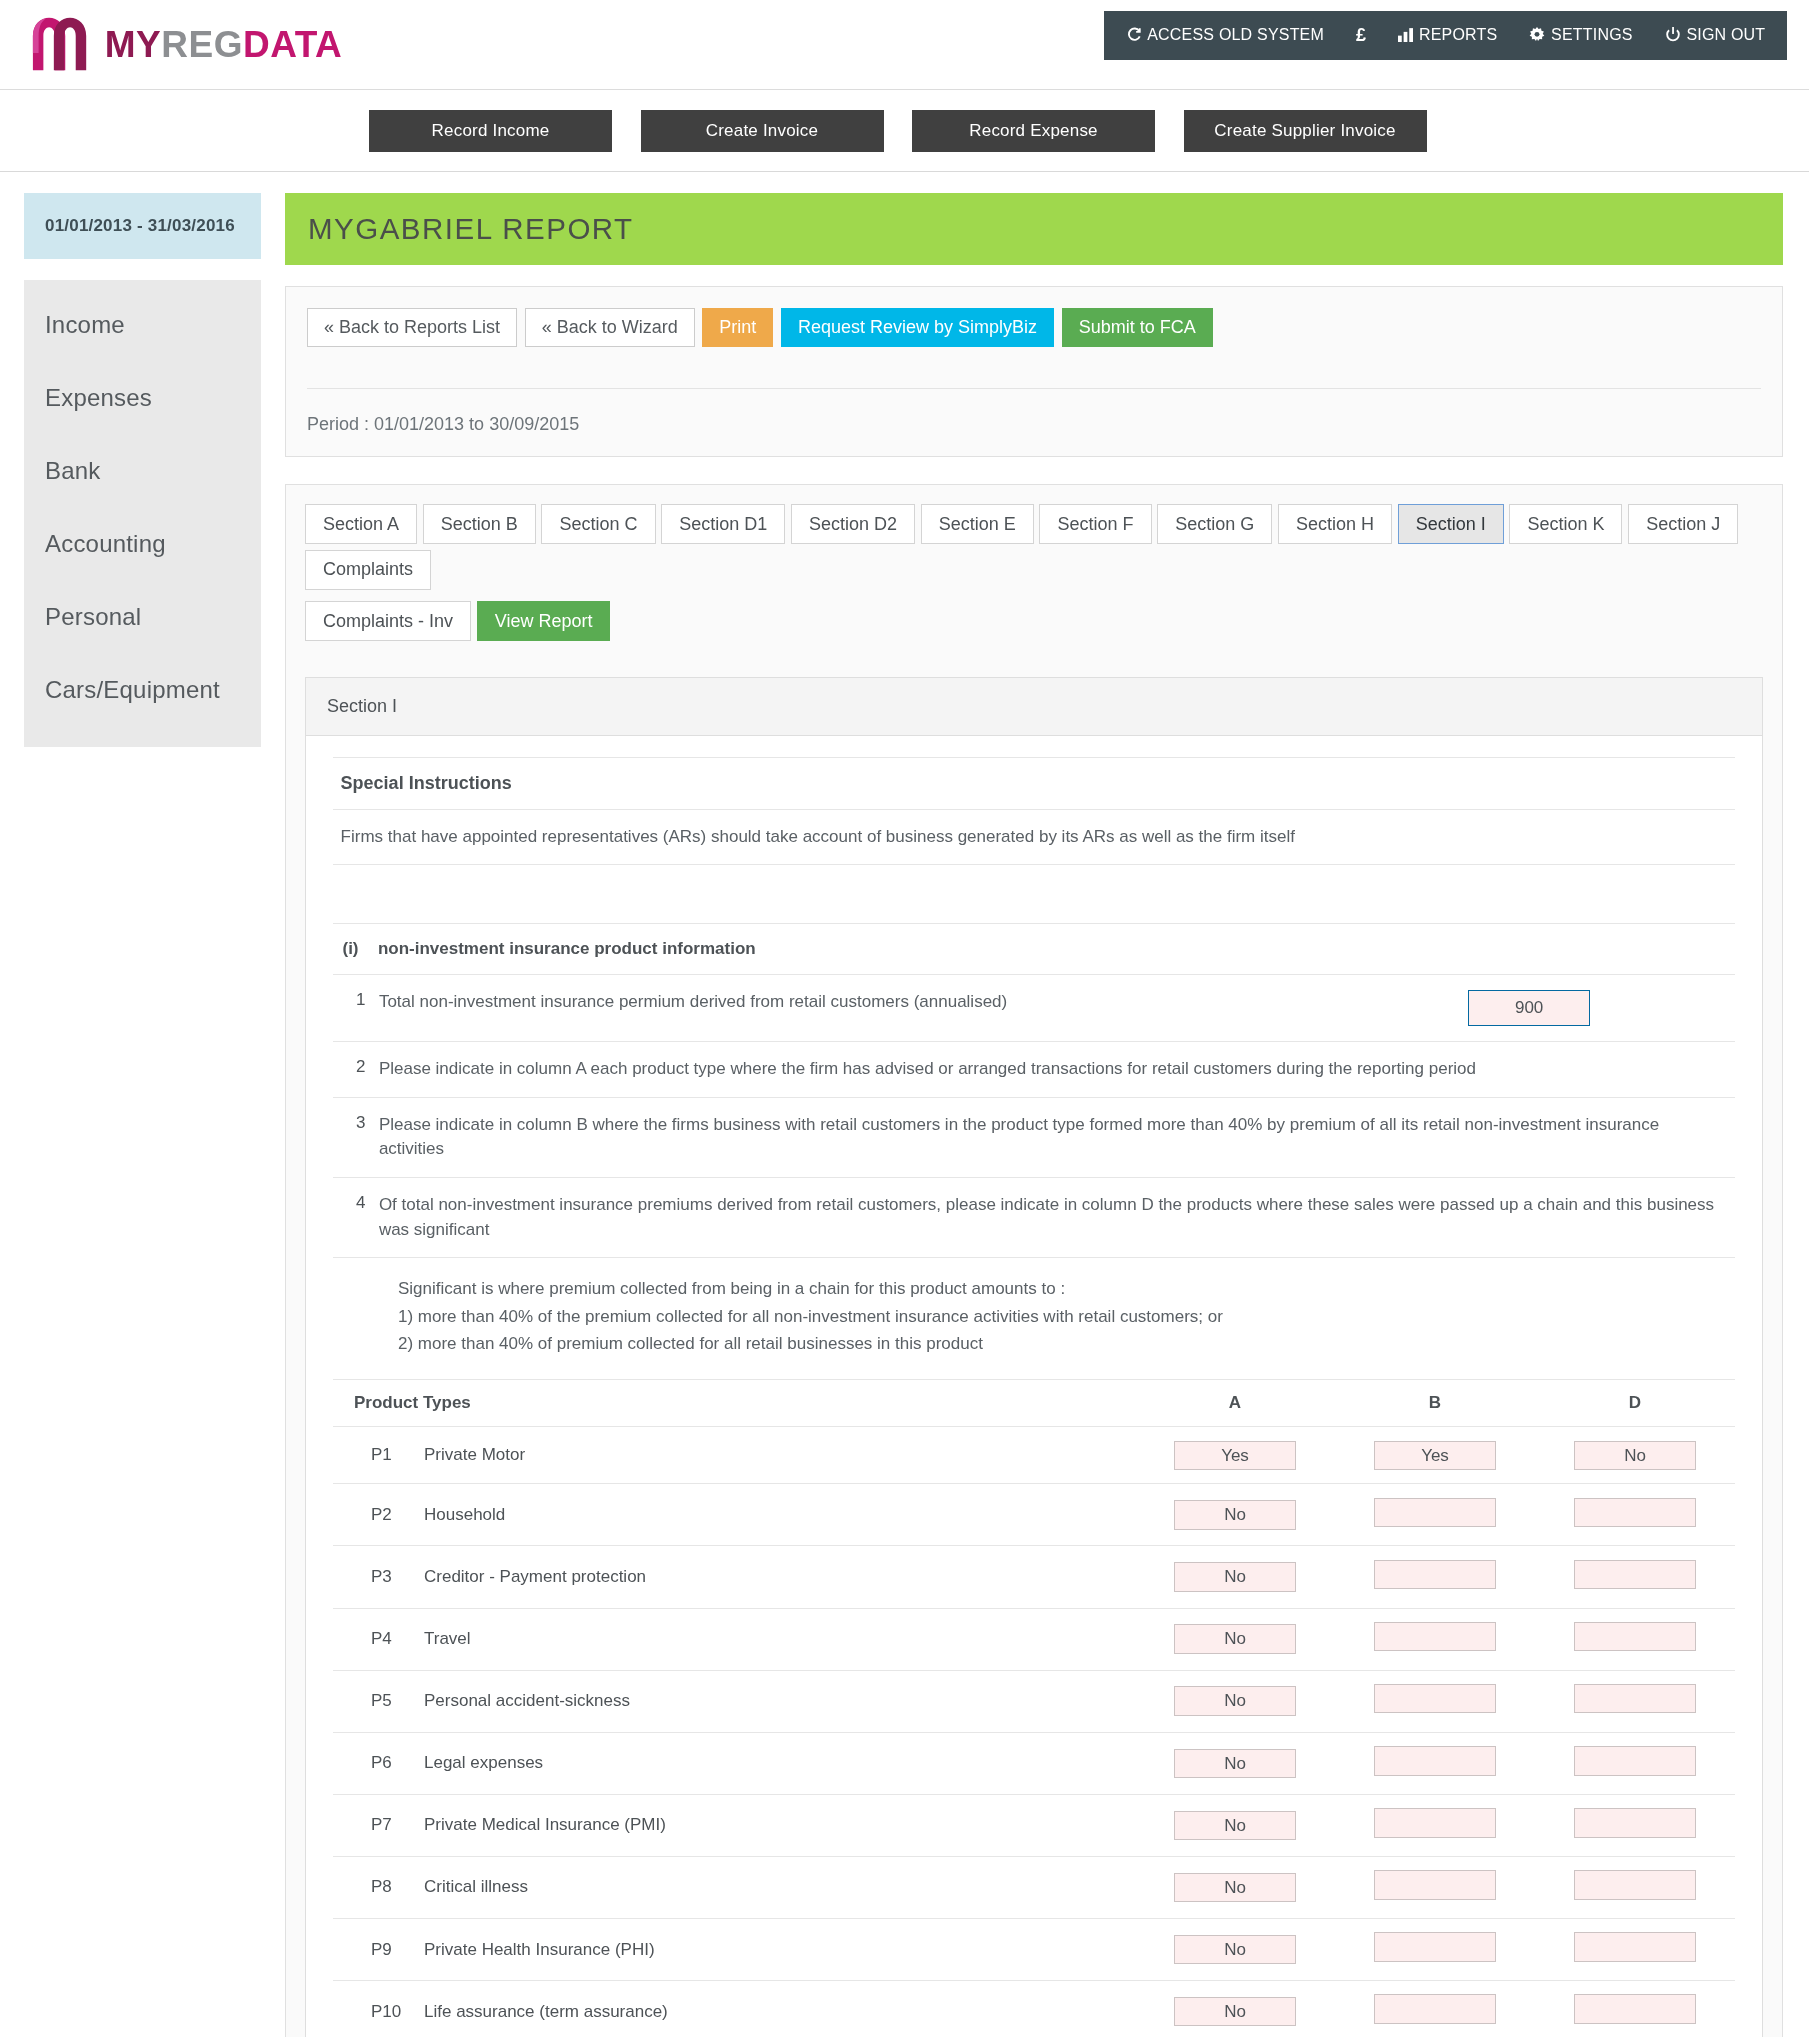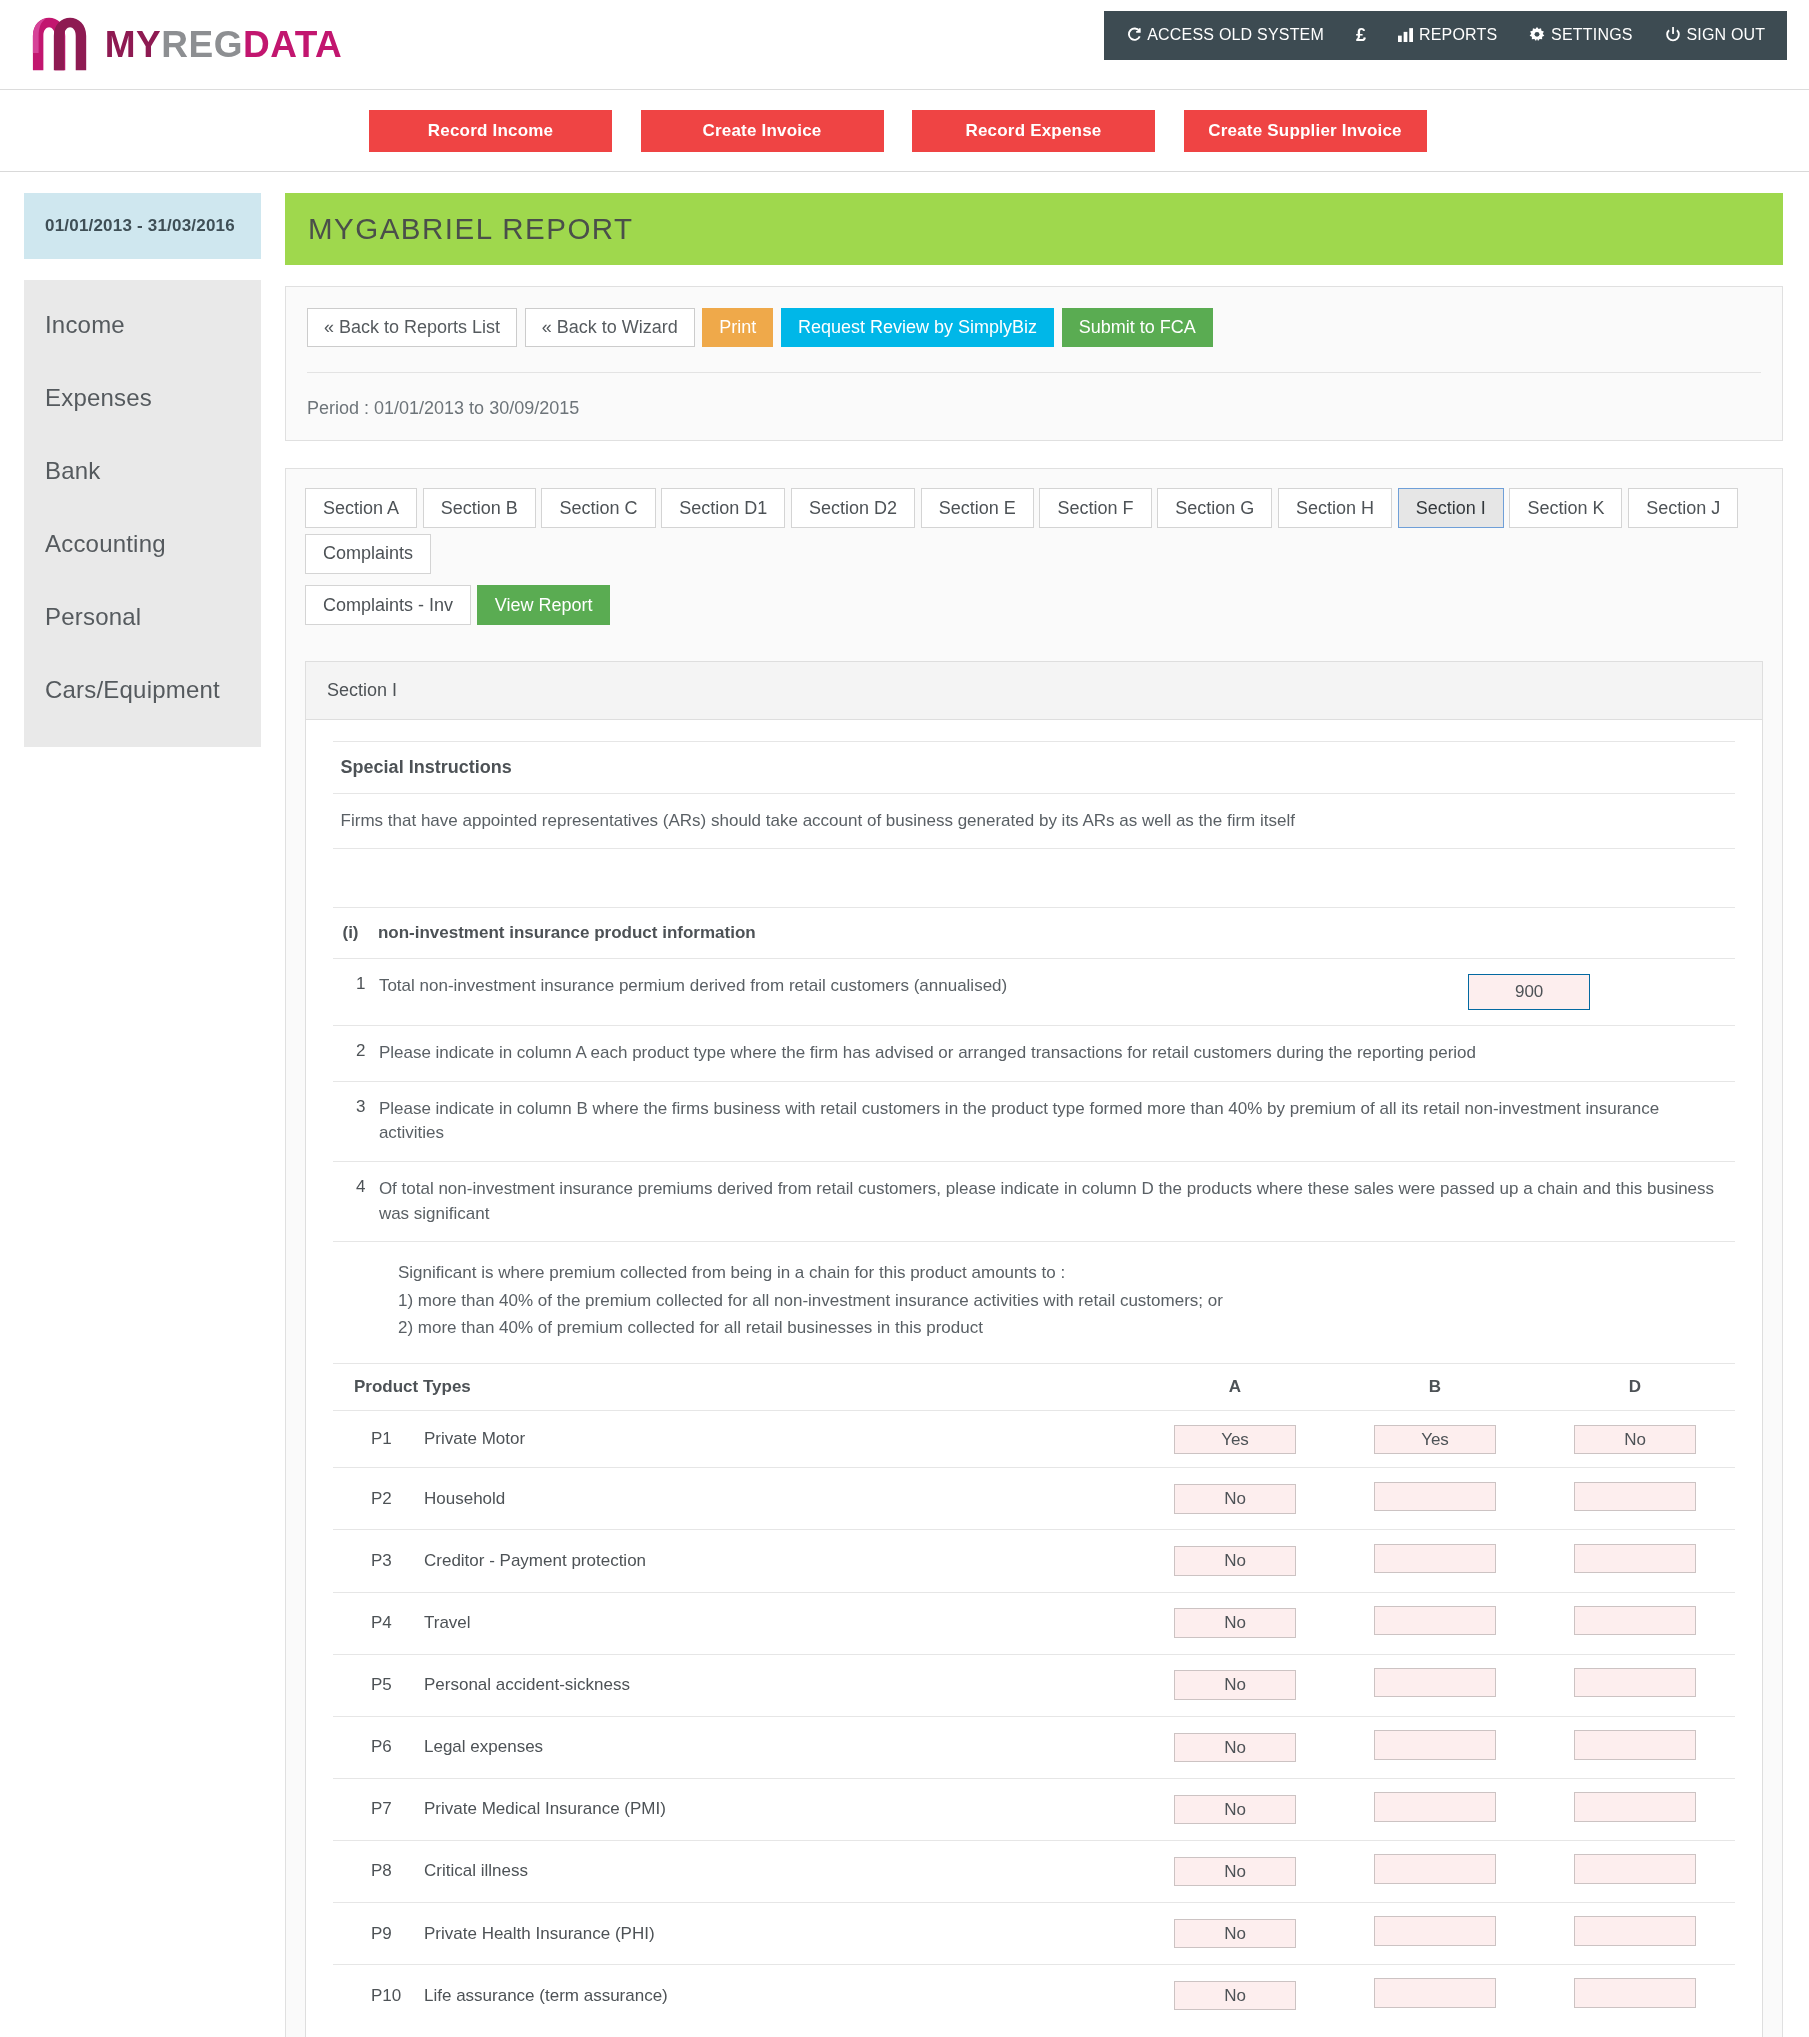--- a/index.html
+++ b/index.html
@@ -46,28 +46,27 @@
   
   .quickbar {
     height: 82px;
     background: #ffffff;
     border-bottom: 1px solid #d9d9d9;
     display: flex; align-items: center;
     padding-left: 369px;
     gap: 28.5px;
   }
   .qbtn {
-    background: #ef4444; color: #ffffff;
+    background: #404040; color: #ffffff;
     border: none; outline: none;
     height: 42px; width: 243px;
     font-size: 17px;
     font-family: "Liberation Sans", sans-serif;
     cursor: pointer;
     letter-spacing: 0.2px;
-    font-weight: bold;
   }
 
   
   .page { display: flex; background: #ffffff; align-items: flex-start; }
 
   .sidebar { width: 285px; flex: 0 0 285px; padding: 21px 24px 0 24px; background:#fff; }
   .daterange {
     background: #cfe7ef;
     color: #3f4f56;
     font-size: 17px; font-weight: bold;
@@ -108,21 +107,21 @@
     cursor: pointer; border: 1px solid #cccccc;
     font-family: "Liberation Sans", sans-serif;
     background: #ffffff; color: #555a5e;
     margin-right: 7.6px;
   }
   .act.orange { background: #efa94a; color: #fff; border-color: #efa94a; }
   .act.cyan   { background: #00b7e8; color: #fff; border-color: #00b7e8; }
   .act.green  { background: #5aac52; color: #fff; border-color: #5aac52; }
 
   .period {
-    margin-top: 25px;
+    margin-top: 41px;
     border-top: 1px solid #e3e3e3;
     padding-top: 25px;
     font-size: 18px; color: #6d7479;
   }
 
   
   .tabs-panel {
     border: 1px solid #e0e0e0;
     background: #fafafa;
     margin-top: 27px;

